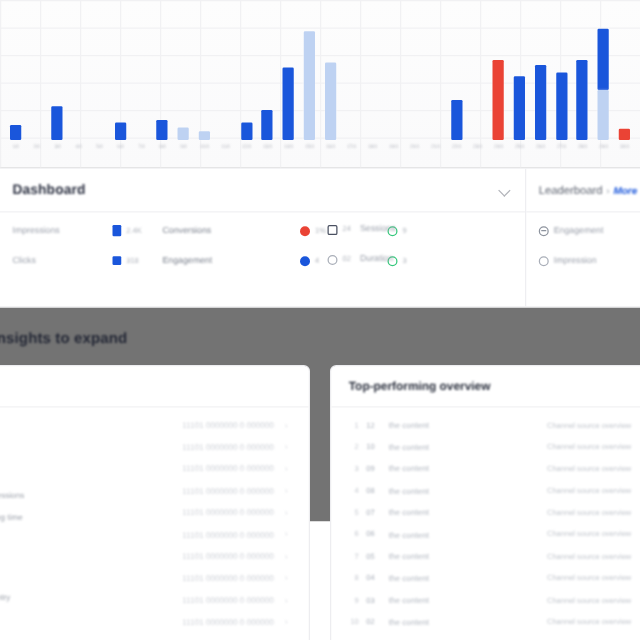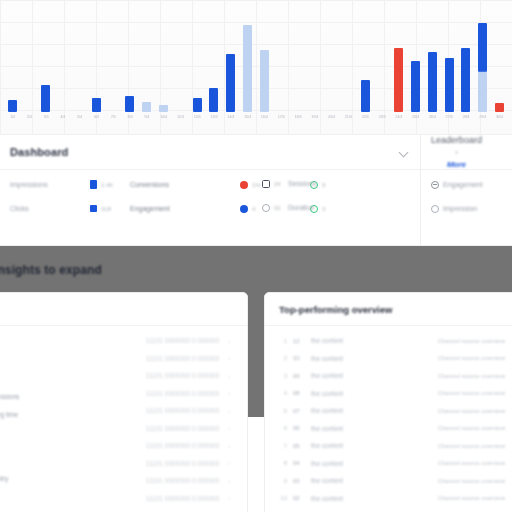--- a/index.html
+++ b/index.html
@@ -125,21 +125,20 @@
     border-bottom: 1.4px solid #70747f;
     transform: rotate(45deg);
   }
   .lb-link {
     display: flex;
     align-items: center;
     gap: 3px;
     font-size: 9px;
     color: #5b616e;
     filter: blur(0.8px);
-    flex-direction: column;
   }
   .lb-caret { font-size: 8px; color: #9aa0ab; }
   .lb-more { color: #1a56db; font-size: 8px; font-weight: bold; font-style: italic; }
 
   .legend-grid {
     display: flex;
     padding: 8px 10px 0 10px;
     gap: 0;
   }
   .legend-col { display: flex; flex-direction: column; gap: 11px; }

